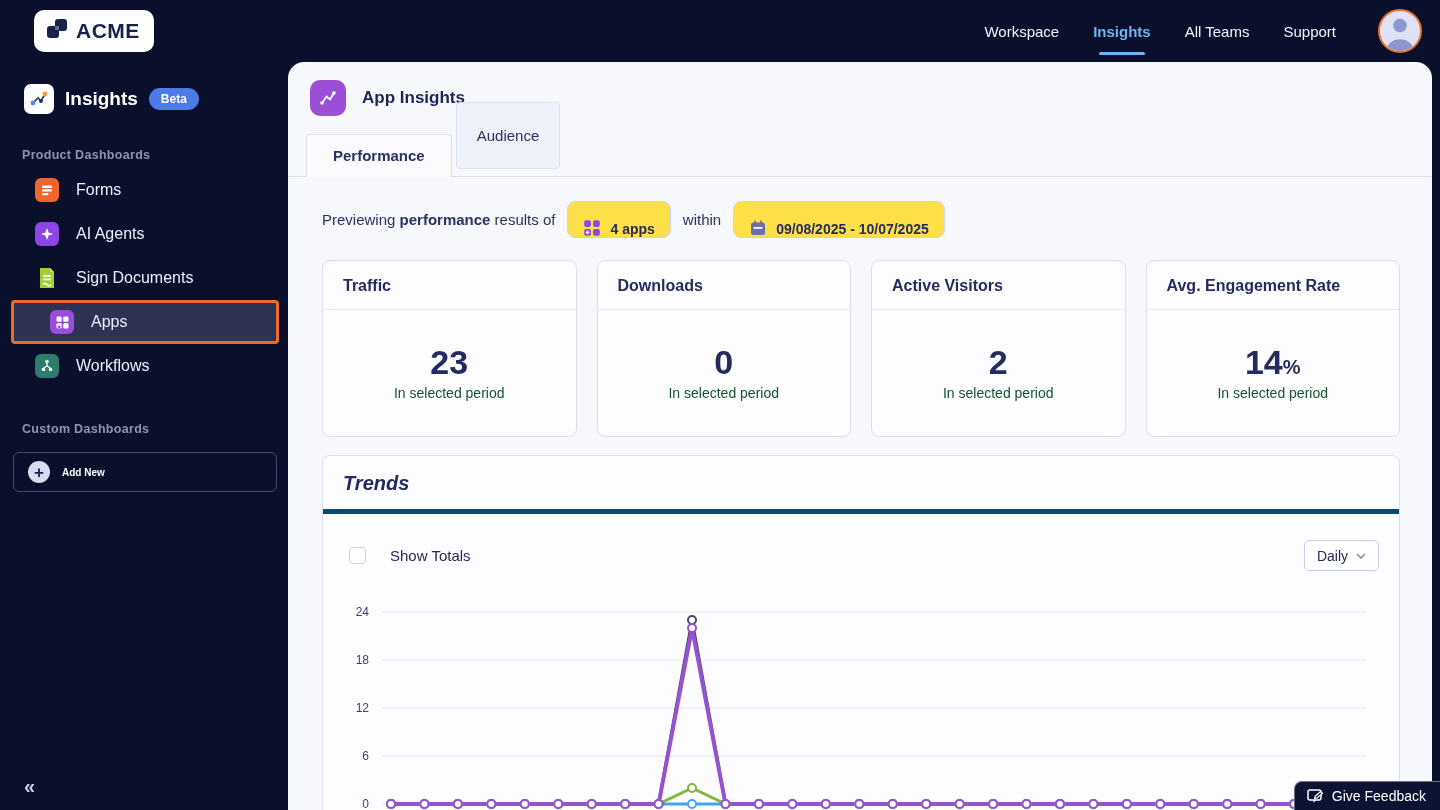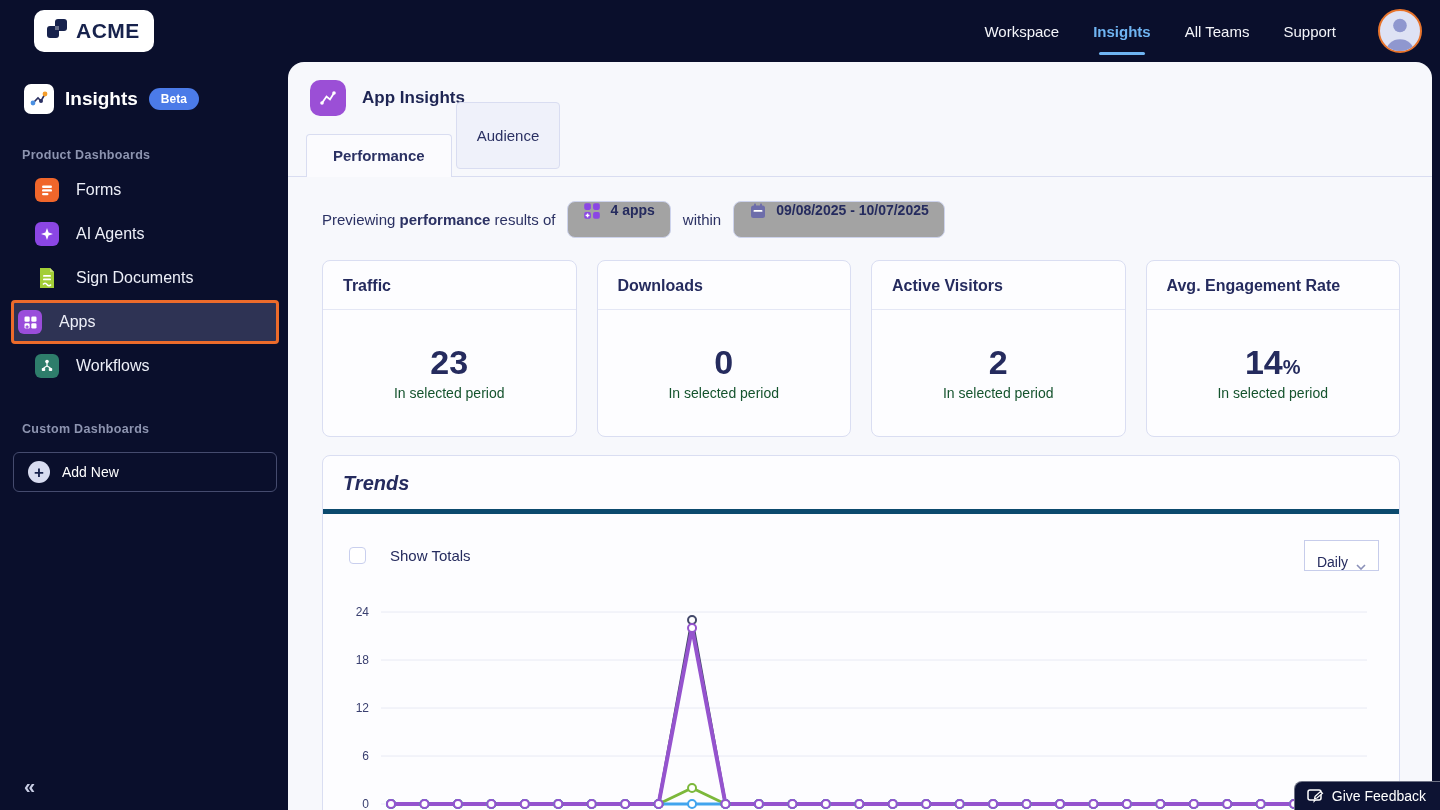--- a/index.html
+++ b/index.html
@@ -23,24 +23,24 @@
   
   .sidebar { position:absolute; left:0; top:62px; width:288px; height:748px; color:#EDEFF8; }
   .sb-head { display:flex; align-items:center; gap:11px; padding:22px 0 0 24px; }
   .sb-title { font-size:19px; font-weight:bold; color:#fff; }
   .beta-badge { background:#4B7BE8; color:#fff; font-size:12px; font-weight:bold;
     padding:4px 12px; border-radius:12px; }
   .sb-section { font-size:12.5px; font-weight:bold; color:#8D94B0; letter-spacing:.3px;
     padding:34px 0 6px 22px; }
   .sb-item { display:flex; align-items:center; gap:17px; height:44px; padding-left:24px;
     margin:0 9px 0 11px; font-size:16px; cursor:pointer; border-radius:4px; }
-  .sb-item.active { background:#2E3354; border:3px solid #EC6B2B; padding-left:4px; }
+  .sb-item.active { background:#2E3354; border:3px solid #EC6B2B; padding-left:36px; }
   .add-new { margin:10px 11px 0 13px; height:40px; border:1px solid #454B6E; border-radius:6px;
     display:flex; align-items:center; gap:12px; padding-left:14px; cursor:pointer; }
-  .add-new-label { color:#fff; font-size:14px; font-weight:normal; }
+  .add-new-label { color:#fff; font-size:10px; font-weight:bold; }
   .plus-circle { width:22px; height:22px; border-radius:50%; background:#D8DCF0; color:#17224C;
     font-size:17px; font-weight:bold; display:flex; align-items:center; justify-content:center; line-height:1; }
   .collapse { position:absolute; left:24px; bottom:12px; color:#C8CDE4; font-size:20px;
     font-weight:bold; cursor:pointer; }
 
   
   .panel { position:absolute; left:288px; top:62px; width:1144px; height:748px;
     background:#F7F8FC; border-radius:16px 16px 0 0; }
   .panel-head { display:flex; align-items:center; gap:16px; padding:18px 0 16px 22px; }
   .page-title { font-size:17px; font-weight:bold; color:#1E2553; }
@@ -51,22 +51,22 @@
     display:flex; align-items:flex-end; gap:4px; }
   .tab { font-size:15px; color:#2B3163; cursor:pointer; }
   .tab.active { background:#FBFBFE; border:1px solid #D9DDF1; border-bottom:none;
     border-radius:4px 4px 0 0; font-weight:bold; padding:12px 26px 13px 26px; position:relative; top:1px; }
   .tab.inactive { background:#EFF1FA; border:1px solid #D9DDF1; border-radius:4px;
     padding:24px 20px; margin-bottom:7px; }
 
   .content { padding:24px 32px 0 34px; }
   .filter-row { display:flex; align-items:center; gap:12px; font-size:15px; color:#2B3163; }
   .filter-text b { font-weight:bold; }
-  .chip { background:#a3a3a3; border:1px solid #CDD3EC; border-radius:8px; height:37px;
-    display:flex; align-items:flex-start; gap:9px; padding:0 15px; cursor:pointer; }
+  .chip { background:#fde047; border:1px solid #CDD3EC; border-radius:8px; height:37px;
+    display:flex; align-items:flex-end; gap:9px; padding:0 15px; cursor:pointer; }
   .chip-label { font-size:14px; font-weight:bold; color:#252B5E; }
 
   .cards-row { display:grid; grid-template-columns:repeat(4,1fr); gap:20px; margin-top:22px; }
   .stat-card { background:#FDFDFF; border:1px solid #DADEF2; border-radius:8px; height:177px;
     overflow:hidden; }
   .stat-card-head { padding:16px 20px 14px 20px; border-bottom:1px solid #E4E7F5;
     font-size:16px; font-weight:bold; color:#252B5E; }
   .stat-card-body { height:126px; display:flex; flex-direction:column; align-items:center;
     justify-content:center; gap:6px; }
   .stat-value { font-size:34px; font-weight:bold; color:#252B5E; line-height:1; }
@@ -75,22 +75,22 @@
 
   .trends-card { background:#FDFDFF; border:1px solid #DADEF2; border-radius:8px;
     margin-top:18px; height:420px; overflow:hidden; }
   .trends-head { padding:16px 20px 14px 20px; border-bottom:5px solid #0c4a6e;
     font-size:20px; font-weight:bold; color:#252B5E;font-style:italic; }
   .trends-controls { display:flex; align-items:center; justify-content:space-between;
     padding:26px 20px 0 26px; }
   .show-totals { display:flex; align-items:center; gap:24px; cursor:pointer; }
   .checkbox { width:17px; height:17px; border:1px solid #C9CFEE; border-radius:4px; background:#fff; }
   .show-totals-label { font-size:15px; color:#252B5E; }
-  .daily-select { background:#fff; border:1px solid #C7CDEB; border-radius:0; height:31px;
-    display:flex; align-items:flex-end; gap:8px; padding:0 12px; cursor:pointer; }
+  .daily-select { background:#fff; border:1px solid #C7CDEB; border-radius:5px; height:31px;
+    display:flex; align-items:center; gap:8px; padding:0 12px; cursor:pointer; }
   .daily-label { font-size:14px; color:#252B5E; }
   .chart-wrap { margin-top:22px; }
 
   
   .feedback-btn { position:absolute; right:0; bottom:0; height:29px; background:#0D1333;
     border:1px solid rgba(255,255,255,.4); border-right:none; border-bottom:none;
     border-radius:8px 0 0 0; display:flex; align-items:center; gap:8px; padding:0 14px 0 12px;
     cursor:pointer; z-index:50; }
   .feedback-label { color:#fff; font-size:14px; }
 

